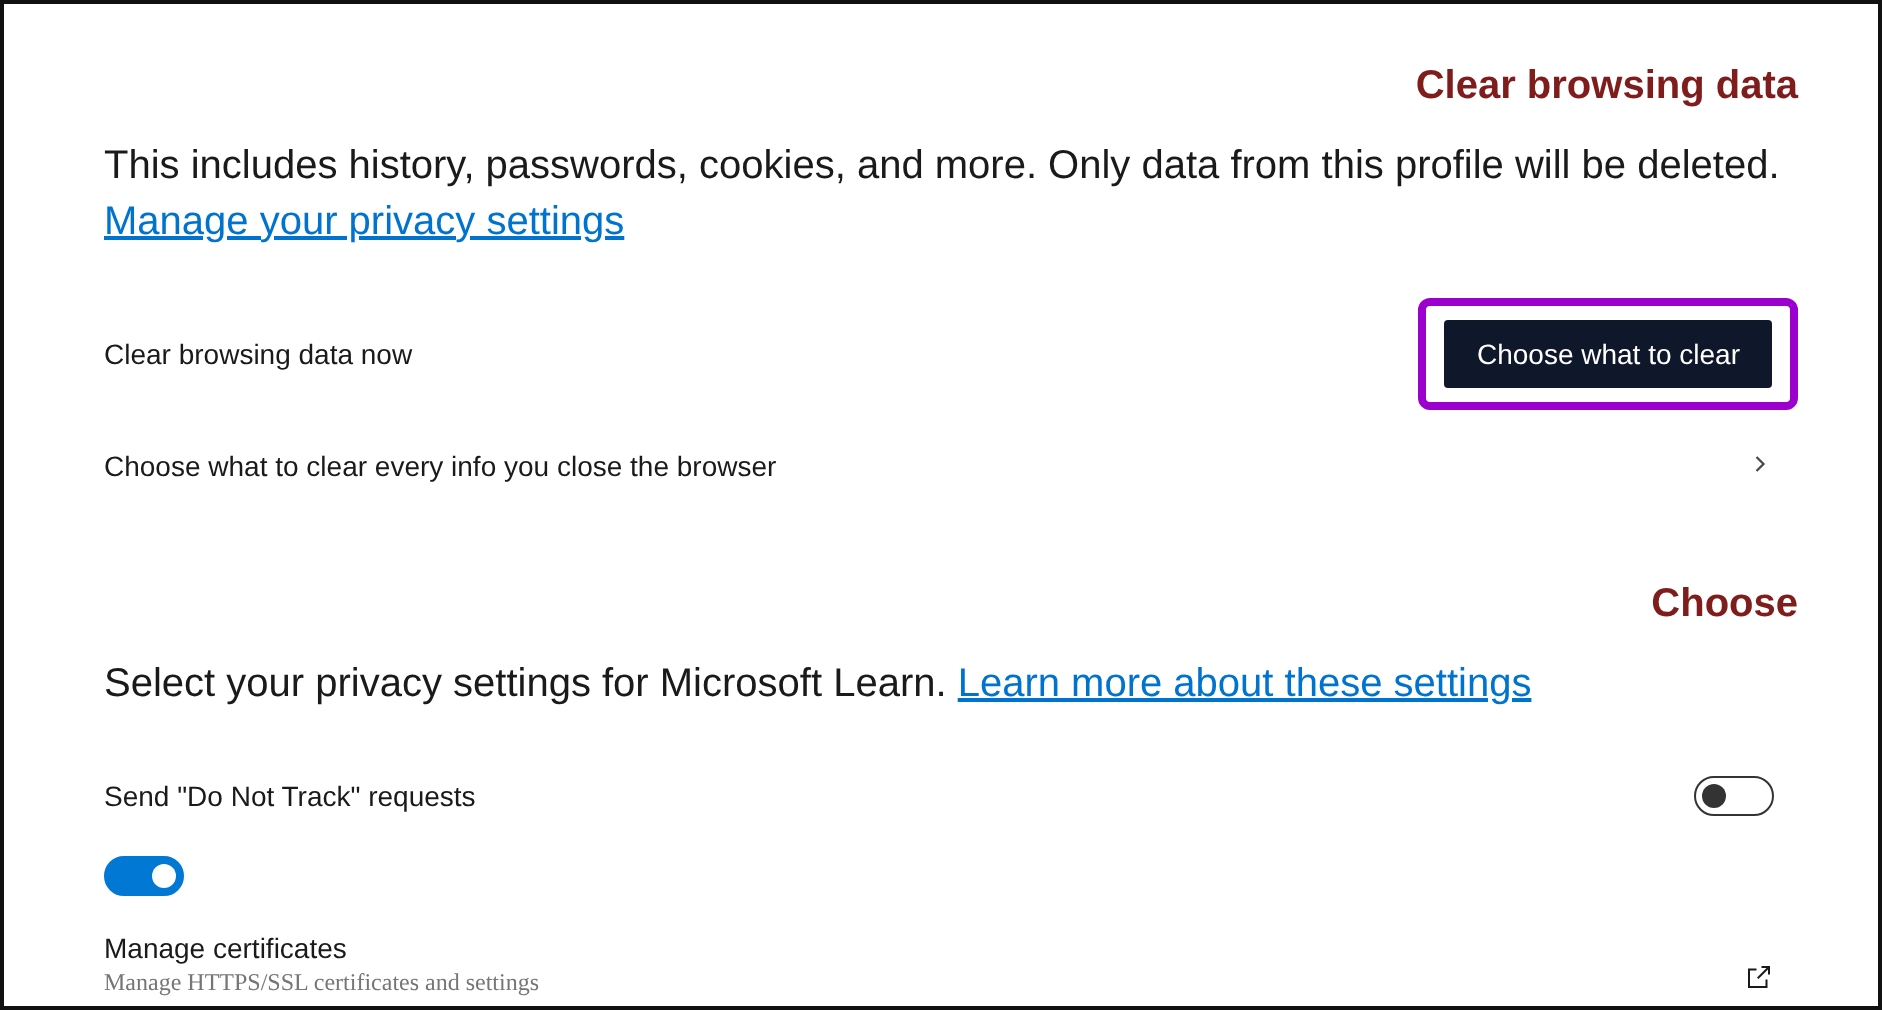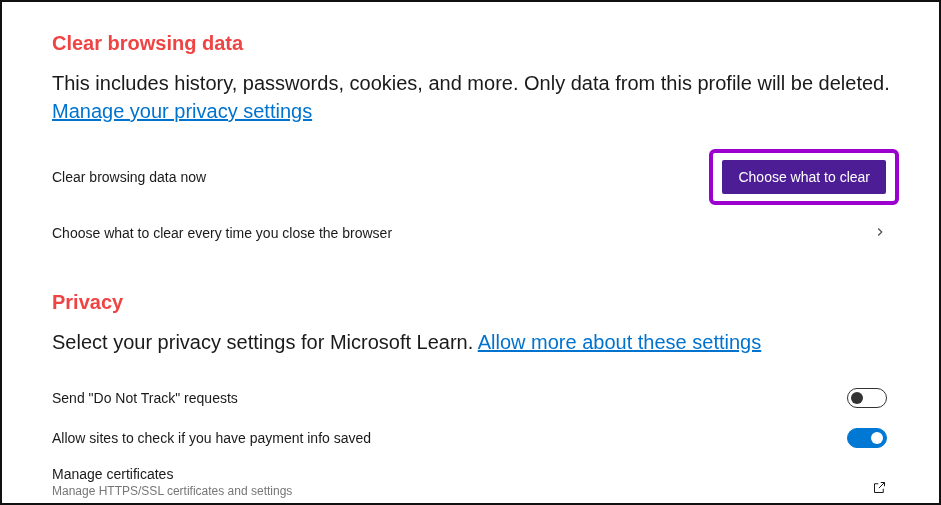--- a/index.html
+++ b/index.html
@@ -10,21 +10,22 @@
       width: 941px;
       height: 505px;
       border: 2px solid #111;
       padding: 30px 40px 0 50px;
       font-size: 14px;
     }
     .section-title {
       font-size: 20px;
       font-weight: 600;
       margin-bottom: 14px;
-      color: #ef4444;
+      color: #7f1d1d;
+      text-align: right;
     }
     .section-subtitle {
       font-size: 20px;
       color: #1a1a1a;
       margin-bottom: 22px;
       line-height: 1.4;
     }
     .link {
       color: #0073cf;
       text-decoration: underline;
@@ -38,29 +39,30 @@
       padding: 2px 0;
     }
     .row-label {
       font-size: 14px;
       color: #1a1a1a;
     }
     .row-sub {
       font-size: 12px;
       color: #767676;
       margin-top: 2px;
+      font-family: Liberation Serif, serif;
     }
     .highlight-wrap {
       border: 4px solid #9b00cf;
       border-radius: 6px;
       padding: 7px 9px;
       display: inline-block;
     }
     .primary-button {
-      background: #4c1d95;
+      background: #0f172a;
       color: #fff;
       border: none;
       padding: 9px 16px;
       font-size: 14px;
       cursor: pointer;
       border-radius: 2px;
       font-family: inherit;
     }
     .chevron {
       width: 14px;
@@ -127,44 +129,43 @@
   </p>
 
   <div class="row row-block">
     <span class="row-label">Clear browsing data now</span>
     <span class="highlight-wrap">
       <button class="primary-button">Choose what to clear</button>
     </span>
   </div>
 
   <div class="row right-pad">
-    <span class="row-label">Choose what to clear every time you close the browser</span>
+    <span class="row-label">Choose what to clear every info you close the browser</span>
     <span>
       <svg class="chevron" viewBox="0 0 24 24">
           <polyline points="9 6 15 12 9 18"></polyline>
         </svg>
     </span>
   </div>
 </div>
 
 <div class="section-gap">
-  <h2 class="section-title">Privacy</h2>
+  <h2 class="section-title">Choose</h2>
   <p class="section-subtitle">
-    <span>Select your privacy settings for Microsoft Learn. </span><a class="link">Allow more about these settings</a>
+    <span>Select your privacy settings for Microsoft Learn. </span><a class="link">Learn more about these settings</a>
   </p>
 
   <div class="row row-tall right-pad">
     <span class="row-label">Send "Do Not Track" requests</span>
     <span class="toggle toggle-off">
         <span class="knob"></span>
       </span>
   </div>
 
   <div class="row row-tall right-pad">
-    <span class="row-label">Allow sites to check if you have payment info saved</span>
     <span class="toggle toggle-on">
         <span class="knob"></span>
       </span>
   </div>
 
   <div class="row row-tall right-pad" style="align-items:flex-end;">
     <div>
       <div class="row-label">Manage certificates</div>
       <div class="row-sub">Manage HTTPS/SSL certificates and settings</div>
     </div>

